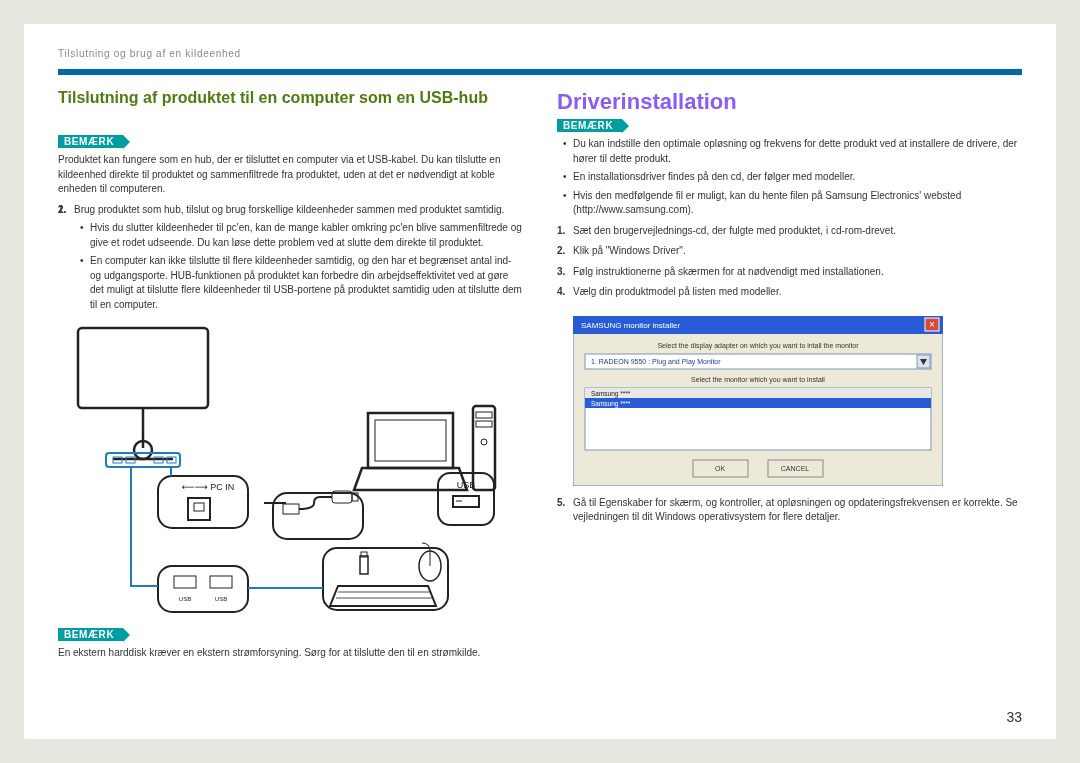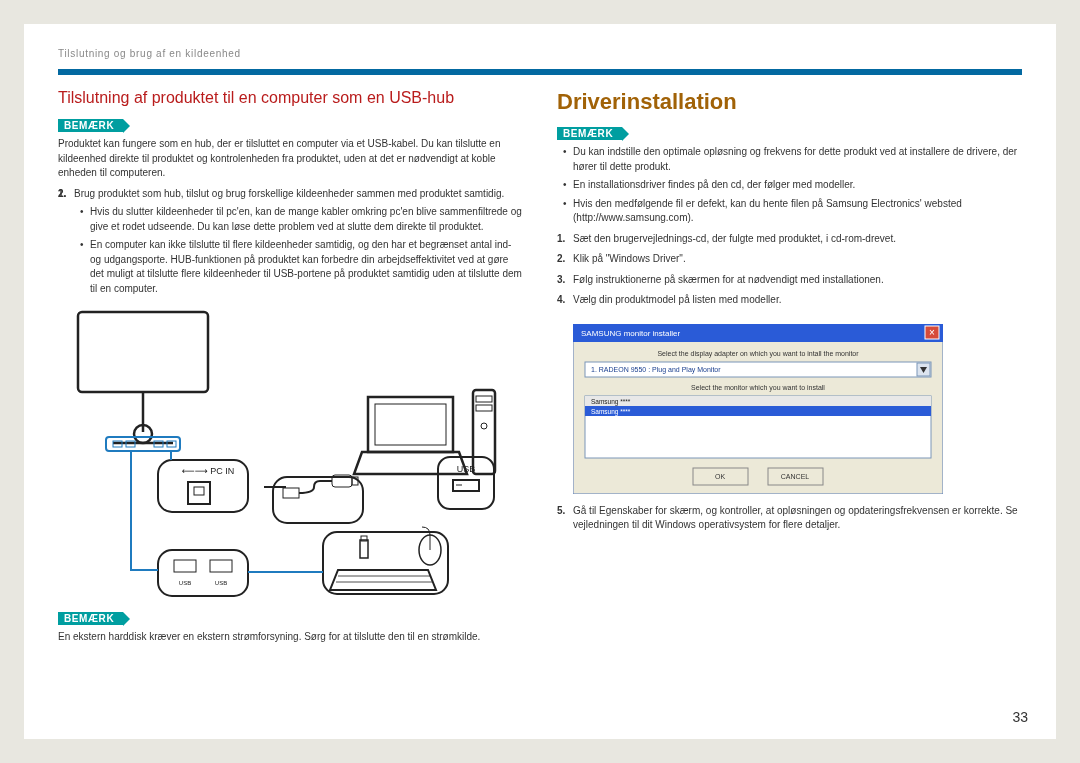--- a/index.html
+++ b/index.html
@@ -25,30 +25,30 @@
     padding-bottom: 10px;
     border-bottom: 6px solid #0369a1;
     margin-bottom: 14px;
   }
   .columns {
     display: flex;
     gap: 34px;
   }
   .col { flex: 1; }
   h2.blue {
-    color: #b91c1c;
+    color: #4d7c0f;
     font-size: 16px;
-    font-weight: normal;
-    margin-bottom: 8px;
+    font-weight: bold;
+    margin-bottom: 24px;
   }
   h2.orange {
-    color: #a16207;
+    color: #8b5cf6;
     font-size: 22px;
     font-weight: bold;
-    margin-bottom: 8px;
+    margin-bottom: 0;
   }
   .note-tag {
     display: inline-block;
     background: #009ea0;
     color: #fff;
     font-size: 10px;
     font-weight: bold;
     letter-spacing: 0.6px;
     padding: 1px 9px 1px 6px;
     margin-bottom: 5px;
@@ -66,21 +66,21 @@
   ul.bullets { list-style: none; padding-left: 6px; }
   ul.bullets > li { position: relative; padding-left: 10px; margin-bottom: 4px; }
   ul.bullets > li::before { content: "•"; position: absolute; left: 0; }
   ol.steps { list-style: none; padding-left: 0; margin-top: 6px; }
   ol.steps > li { margin-bottom: 6px; padding-left: 16px; position: relative; font-size:10px; }
   ol.steps > li .num { position: absolute; left: 0; font-weight: bold; }
   ol.steps ul.bullets { margin-top: 4px; }
   .page-number {
     position: absolute;
     bottom: 14px;
-    right: 28px;
+    right: 34px;
     font-size: 14px;
     color: #333;
   }
   .diagram-box {
     width: 440px;
     height: 300px;
     margin-top: 6px;
     position: relative;
   }
   .diagram-box svg { width: 100%; height: 100%; }
@@ -95,21 +95,21 @@
 <body>
 
 <div class="page">
   <div class="section-header">Tilslutning og brug af en kildeenhed</div>
 
   <div class="columns">
 
     <div class="col">
       <h2 class="blue">Tilslutning af produktet til en computer som en USB-hub</h2>
       <span class="note-tag">BEMÆRK</span>
-      <p>Produktet kan fungere som en hub, der er tilsluttet en computer via et USB-kabel. Du kan tilslutte en kildeenhed direkte til produktet og kontrolenheden fra produktet, uden at det er nødvendigt at koble enheden til computeren.</p>
+      <p>Produktet kan fungere som en hub, der er tilsluttet en computer via et USB-kabel. Du kan tilslutte en kildeenhed direkte til produktet og sammenfiltrede fra produktet, uden at det er nødvendigt at koble enheden til computeren.</p>
 
       <ol class="steps">
         <li>
           <span class="num">1.</span>
         </li>
         <li>
           <span class="num">2.</span>
           <span>Brug produktet som hub, tilslut og brug forskellige kildeenheder sammen med produktet samtidig.</span>
           <ul class="bullets">
             <li>Hvis du slutter kildeenheder til pc'en, kan de mange kabler omkring pc'en blive sammenfiltrede og give et rodet udseende. Du kan løse dette problem ved at slutte dem direkte til produktet.</li>
@@ -207,21 +207,21 @@
         <p>En ekstern harddisk kræver en ekstern strømforsyning. Sørg for at tilslutte den til en strømkilde.</p>
       </div>
     </div>
 
     <div class="col">
       <h2 class="orange">Driverinstallation</h2>
       <span class="note-tag">BEMÆRK</span>
       <ul class="bullets">
         <li>Du kan indstille den optimale opløsning og frekvens for dette produkt ved at installere de drivere, der hører til dette produkt.</li>
         <li>En installationsdriver findes på den cd, der følger med modeller.</li>
-        <li>Hvis den medfølgende fil er defekt, kan du hente filen på Samsung Electronics' websted (http://www.samsung.com).</li>
+        <li>Hvis den medfølgende fil er muligt, kan du hente filen på Samsung Electronics' websted (http://www.samsung.com).</li>
       </ul>
 
       <ol class="steps">
         <li><span class="num">1.</span><span>Sæt den brugervejlednings-cd, der fulgte med produktet, i cd-rom-drevet.</span></li>
         <li><span class="num">2.</span><span>Klik på "Windows Driver".</span></li>
         <li><span class="num">3.</span><span>Følg instruktionerne på skærmen for at nødvendigt med installationen.</span></li>
         <li><span class="num">4.</span><span>Vælg din produktmodel på listen med modeller.</span></li>
       </ol>
 
       

